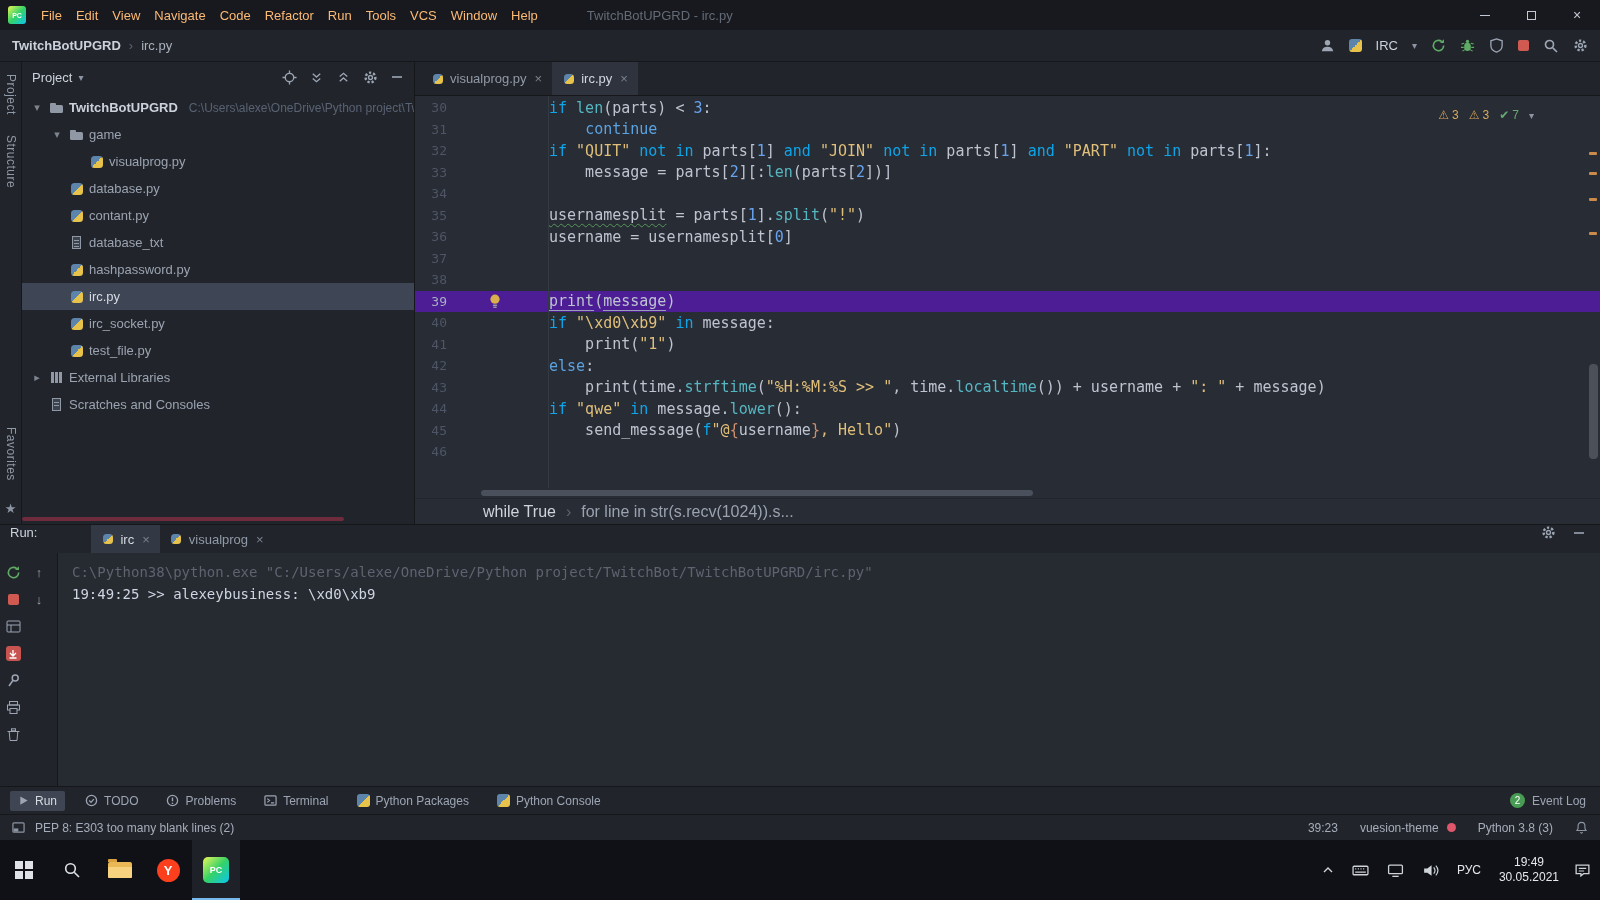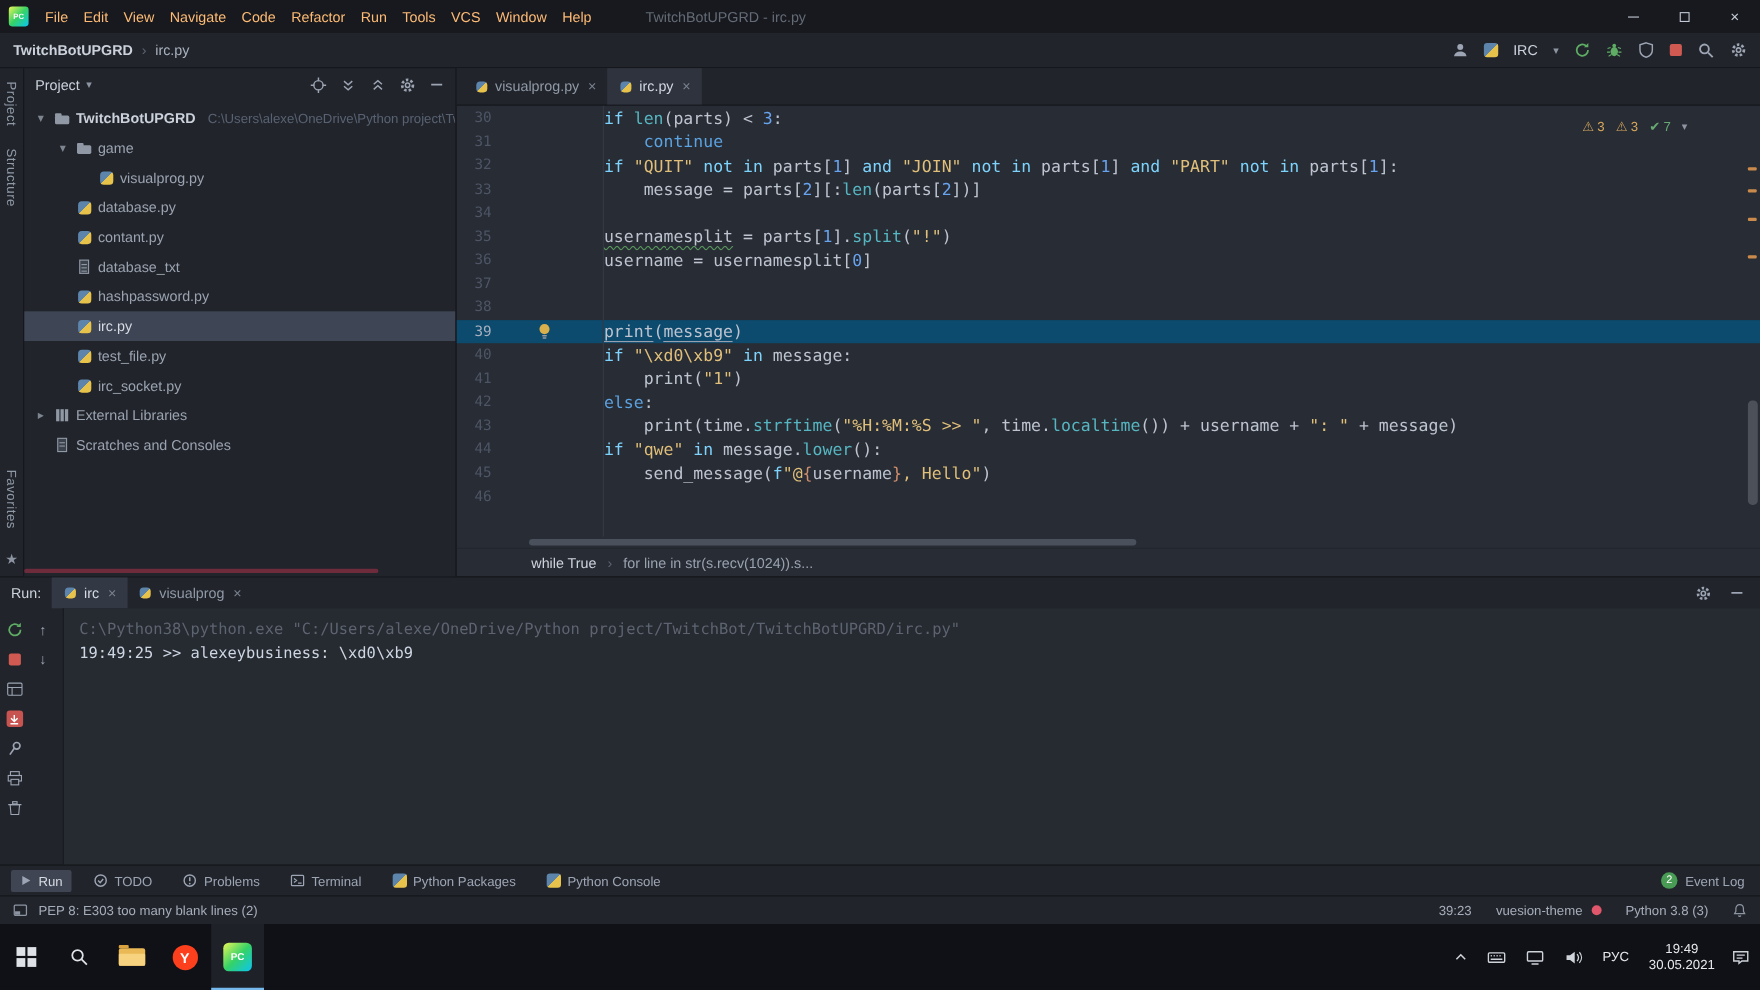--- a/index.html
+++ b/index.html
@@ -69,47 +69,47 @@
 
   
   .editor-col { flex:1; min-width:0; display:flex; flex-direction:column; background:#282c34; }
   .tabbar { height:34px; background:#21252b; border-bottom:1px solid #15171b; display:flex; align-items:flex-end; padding-left:6px; flex:none; }
   .etab { height:33px; display:flex; align-items:center; gap:6px; padding:0 10px; font-size:13px; color:#9099a6; }
   .etab.active { background:#2e333d; color:#d2d8e2; }
   .tab-close { color:#7a828f; font-size:13px; margin-left:2px; }
   .code-wrap { position:relative; height:392px; overflow:hidden; flex:none; }
   .code-rows { padding-top:1px; }
   .code-row { height:21.5px; display:flex; align-items:center; }
-  .code-row.current { background:#0c4a6e; }
+  .code-row.current { background:#4c1d95; }
   .lno { width:38px; flex:none; text-align:right; padding-right:6px; font:13px "DejaVu Sans Mono",monospace; color:#4d5566; }
   .code-row.current .lno { color:#a8b0bf; }
   .gslot { width:96px; flex:none; height:100%; display:flex; align-items:center; }
   .gslot svg { margin-left:36px; }
   .ctext { font:15px "DejaVu Sans Mono",monospace; white-space:pre; }
   .indent-guide { position:absolute; left:133px; top:0; bottom:0; width:1px; background:#343a44; }
-  .tk-k { color:#7dd3fc; } .tk-f { color:#5ba2e0; } .tk-s { color:#e0bf7a; }
+  .tk-k { color:#0ea5e9; } .tk-f { color:#5ba2e0; } .tk-s { color:#e0bf7a; }
   .tk-n { color:#68a3ee; } .tk-m { color:#56b6c2; } .tk-p { color:#bdc3cf; } .tk-b { color:#cf8e6d; }
   .tk-typo { color:#bdc3cf; text-decoration:underline wavy #57965c 1px; text-underline-offset:3px; }
   .tk-u { color:#bdc3cf; border-bottom:1px solid #98a0b0; }
   .inspections { position:absolute; top:12px; right:66px; display:flex; gap:10px; align-items:center; font-size:12px; }
   .insp.warning { color:#d8a85c; } .insp.ok { color:#67a873; }
   .insp-icn { margin-right:3px; }
   .insp-chev { color:#8d95a2; font-size:10px; }
   .vscroll { position:absolute; right:0; top:0; bottom:0; width:14px; }
   .vs-mark { position:absolute; right:3px; width:8px; height:3px; background:#c98a4b; border-radius:1px; }
   .vs-thumb { position:absolute; right:2px; width:9px; height:95px; top:268px; background:rgba(140,148,160,.35); border-radius:4px; }
   .hscroll-row { height:10px; position:relative; flex:none; }
   .hs-thumb { position:absolute; left:66px; top:2px; width:552px; height:6px; background:#4a505c; border-radius:3px; }
-  .crumbbar { height:26px; display:flex; align-items:center; padding-left:68px; gap:10px; font-size:13px;
+  .crumbbar { height:26px; display:flex; align-items:center; padding-left:68px; gap:10px; font-size:16px;
               border-top:1px solid #22262d; color:#9aa2b0; flex:none; }
   .crumb0 { color:#ced4de; }
 
   
   .run-panel { height:262px; background:#21252b; border-top:1px solid #15171b; display:flex; flex-direction:column; flex:none; }
-  .run-header { height:28px; display:flex; align-items:center; font-size:13px; color:#ccd2dc; padding-left:10px; flex:none; }
+  .run-header { height:28px; display:flex; align-items:flex-start; font-size:13px; color:#ccd2dc; padding-left:10px; flex:none;gap:44px; }
   .run-label { margin-right:10px; }
   .run-tabs { display:flex; height:28px; }
   .rtab { height:28px; display:flex; align-items:center; gap:6px; padding:0 10px; color:#9099a6; font-size:13px; }
   .rtab.active { background:#323844; color:#d6dae2; }
   .run-header-icons { margin-left:auto; display:flex; gap:16px; margin-right:14px; align-items:center; }
   .run-body { flex:1; display:flex; min-height:0; }
   .run-tools { width:58px; border-right:1px solid #15171b; display:grid; grid-template-columns:26px 26px;
                grid-auto-rows:27px; justify-items:center; align-items:center; padding-top:6px; flex:none; }
   .run-tools > :nth-child(n+5) { grid-column:1; }
   .arrow-glyph { color:#9da5b4; font-size:13px; }
@@ -314,26 +314,26 @@
             <span class="tlabel">hashpassword.py</span>
           </div>
           <div class="tree-row selected" style="padding-left:28px">
             <span class="chev"></span>
             <span class="fi fi-py"></span>
             <span class="tlabel">irc.py</span>
           </div>
           <div class="tree-row" style="padding-left:28px">
             <span class="chev"></span>
             <span class="fi fi-py"></span>
+            <span class="tlabel">irc_socket.py</span>
+          </div>
+          <div class="tree-row" style="padding-left:28px">
+            <span class="chev"></span>
+            <span class="fi fi-py"></span>
             <span class="tlabel">test_file.py</span>
-          </div>
-          <div class="tree-row" style="padding-left:28px">
-            <span class="chev"></span>
-            <span class="fi fi-py"></span>
-            <span class="tlabel">irc_socket.py</span>
           </div>
           <div class="tree-row" style="padding-left:8px">
             <span class="chev">▸</span>
             <span class="fi fi-lib"></span>
             <span class="tlabel">External Libraries</span>
           </div>
           <div class="tree-row" style="padding-left:8px">
             <span class="chev"></span>
             <span class="fi fi-scratch"></span>
             <span class="tlabel">Scratches and Consoles</span>

